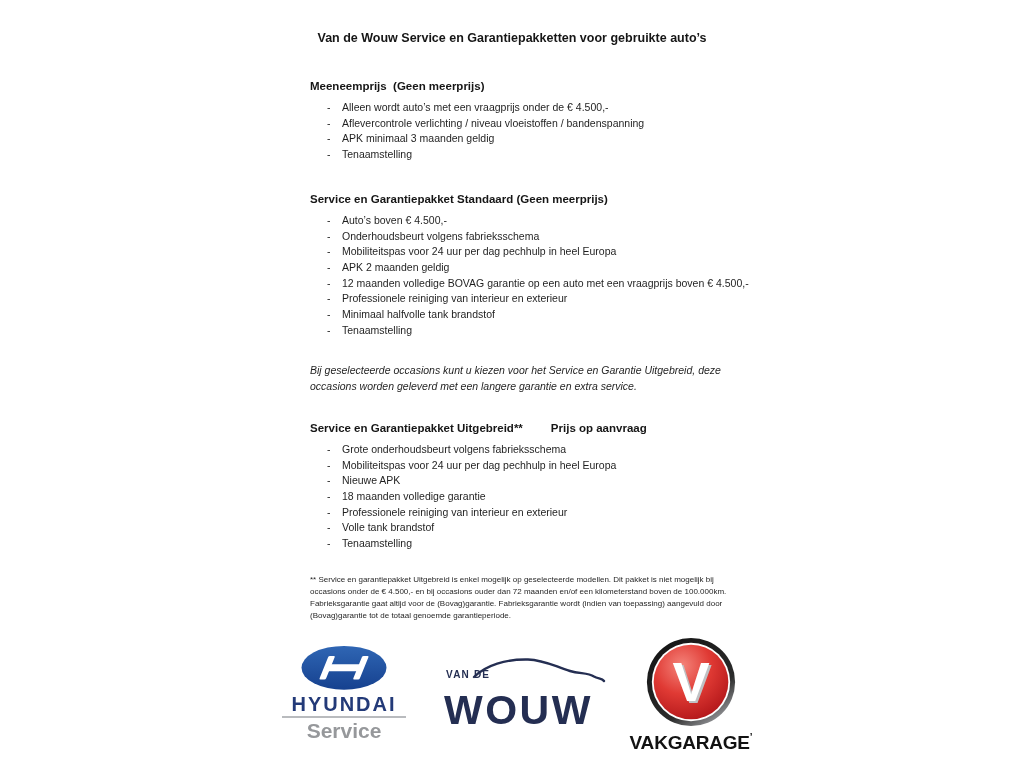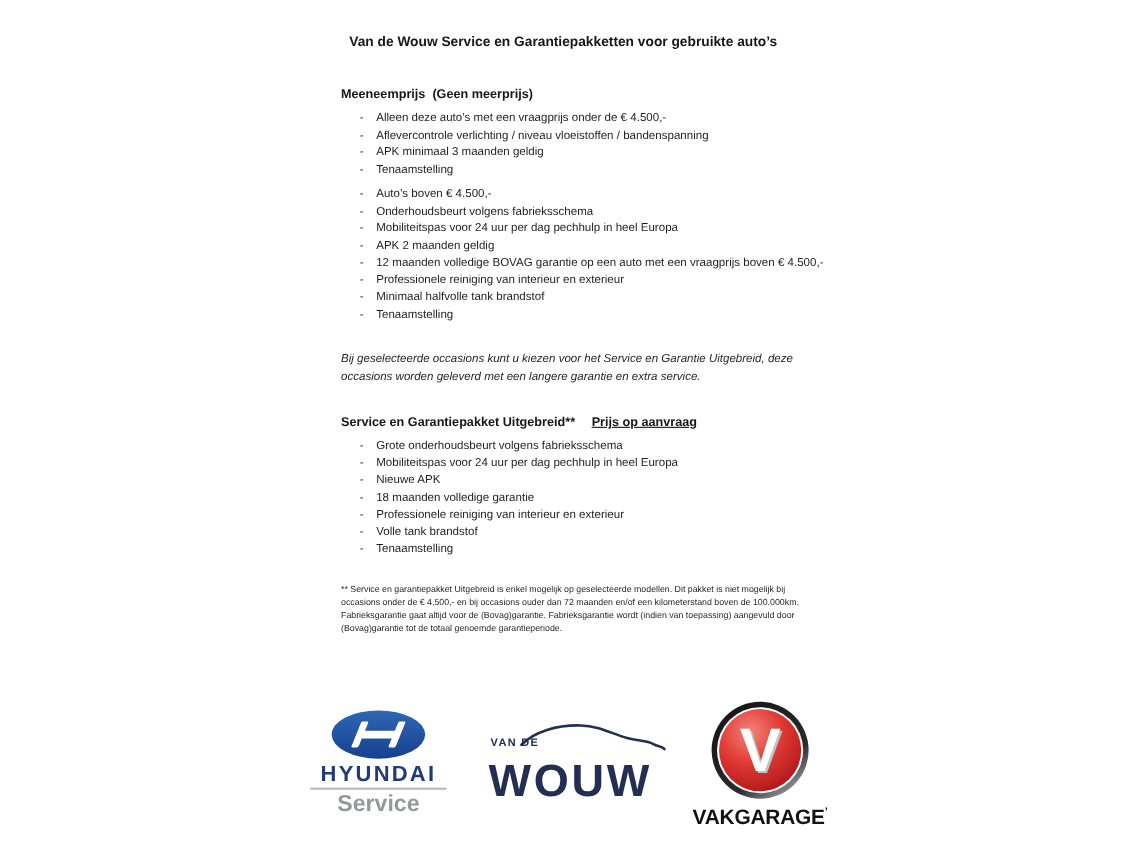--- a/index.html
+++ b/index.html
@@ -20,21 +20,21 @@
     position:absolute;top:30px;left:0;right:0;
     text-align:center;font-size:12.5px;font-weight:bold;color:var(--head);
     line-height:16px;
   }
 
   .content{position:absolute;left:310px;top:78px;width:444px;}
   .content h2{
     font-size:11.5px;font-weight:bold;color:var(--head);
     line-height:16px;white-space:pre-wrap;
   }
-  .content h2 .price{margin-left:15px;text-decoration:underline;}
+  .content h2 .price{margin-left:28px;}
   .content ul{list-style:none;margin-top:6px;}
   .content li{
     position:relative;padding-left:32px;
     font-size:10.5px;line-height:15.7px;
   }
   .content li::before{content:"-";position:absolute;left:17px;top:0;}
   .h-gap-lg{margin-top:28px;}
   .h-gap-md{margin-top:25px;}
   .intro{margin-top:25px;font-size:10.5px;line-height:15.7px;width:440px;font-style:italic;}
   .fine-print{margin-top:22px;font-size:8px;line-height:12px;width:440px;color:#262626;white-space:pre-wrap;}
@@ -63,26 +63,27 @@
 <body>
 
 <div class="page">
 
   <h1 class="doc-title">Van de Wouw Service en Garantiepakketten voor gebruikte auto’s</h1>
 
   <section class="content">
 
     <h2>Meeneemprijs  (Geen meerprijs)</h2>
     <ul>
-      <li>Alleen deze auto’s met een vraagprijs onder de € 4.500,-</li>
+      <li>Alleen wordt auto’s met een vraagprijs onder de € 4.500,-</li>
       <li>Aflevercontrole verlichting / niveau vloeistoffen / bandenspanning</li>
       <li>APK minimaal 3 maanden geldig</li>
       <li>Tenaamstelling</li>
     </ul>
 
+    <h2 class="h-gap-lg">Service en Garantiepakket Standaard (Geen meerprijs)</h2>
     <ul>
       <li>Auto’s boven € 4.500,-</li>
       <li>Onderhoudsbeurt volgens fabrieksschema</li>
       <li>Mobiliteitspas voor 24 uur per dag pechhulp in heel Europa</li>
       <li>APK 2 maanden geldig</li>
       <li>12 maanden volledige BOVAG garantie op een auto met een vraagprijs boven € 4.500,-</li>
       <li>Professionele reiniging van interieur en exterieur</li>
       <li>Minimaal halfvolle tank brandstof</li>
       <li>Tenaamstelling</li>
     </ul>

